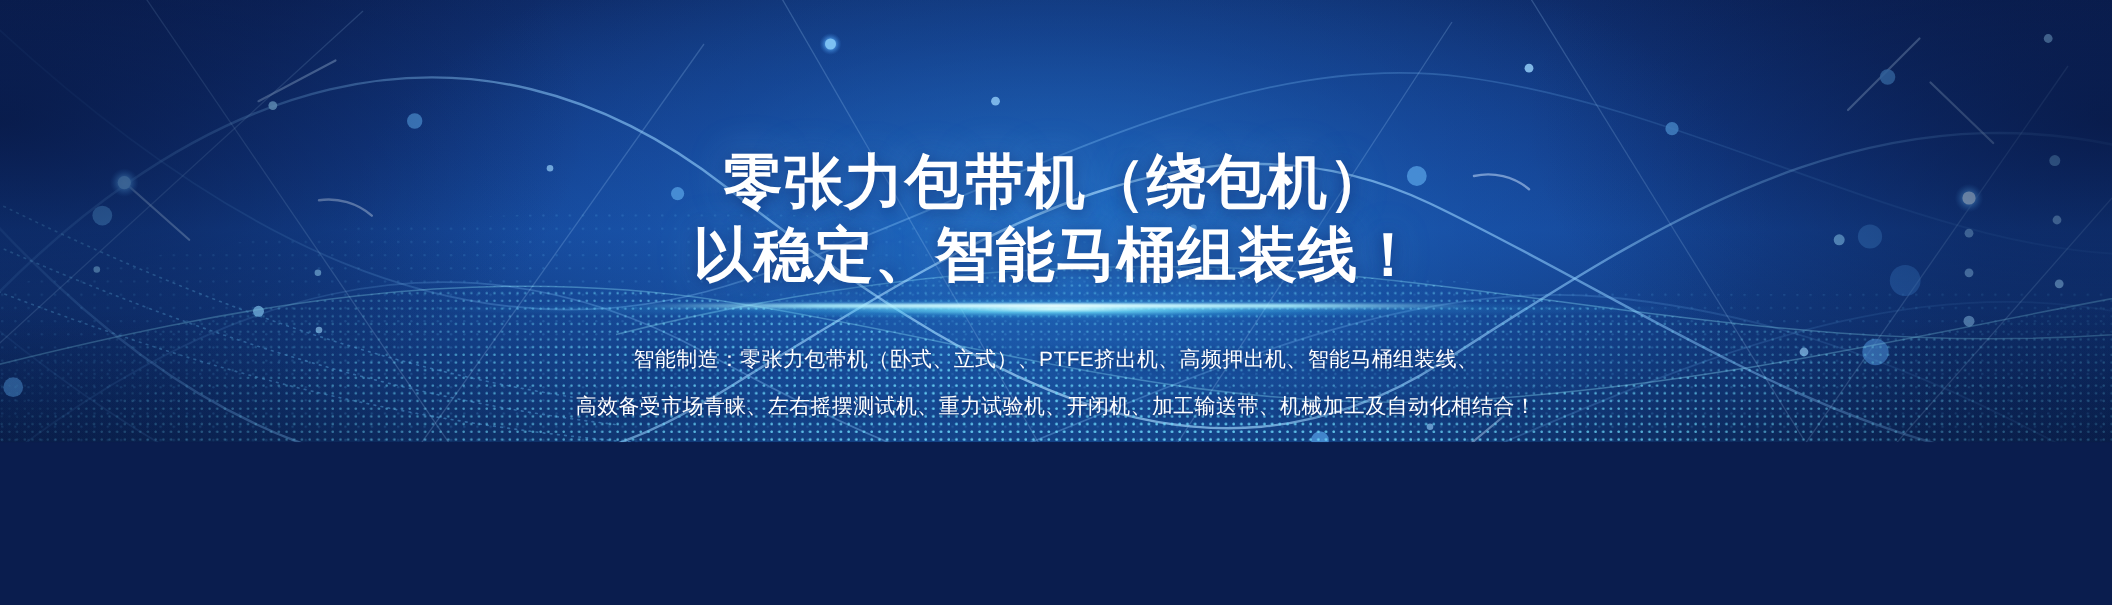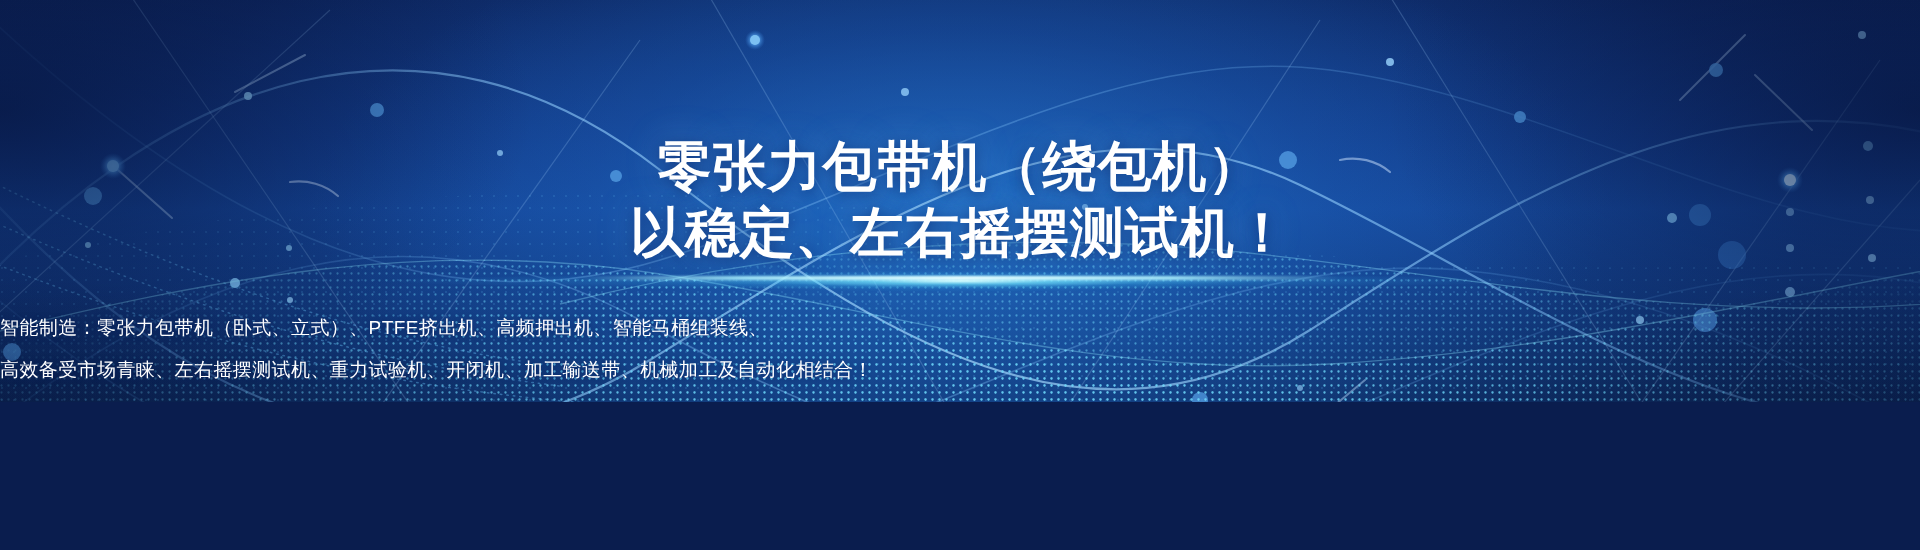--- a/index.html
+++ b/index.html
@@ -73,21 +73,21 @@
     text-shadow: 0 2px 14px rgba(10,40,110,0.75), 0 0 34px rgba(120,200,255,0.35);
     white-space: nowrap;
   }
   .headline .line { display: block; }
 
   
   .subtitle {
     left: 0;
     top: 288px;
     width: 1920px;
-    text-align: left;
+    text-align: center;
     color: #ffffff;
     font-size: 19px;
     line-height: 42px;
     letter-spacing: 0.4px;
     text-shadow: 0 1px 7px rgba(8,30,90,0.8);
     white-space: nowrap;
   }
   .subtitle .line { display: block; }
 
   .dot-mesh { bottom: -4px; left: 0; width: 1920px; height: 260px; pointer-events:none; }
@@ -279,21 +279,21 @@
     </svg>
   </div>
 
   <div class="vignette"></div>
 
   <div class="glow-bar"></div>
   <div class="glow-core"></div>
 
   <h1 class="headline">
     <span class="line">零张力包带机（绕包机）</span>
-    <span class="line">以稳定、左右摇摆测试机！</span>
+    <span class="line">以稳定、智能马桶组装线！</span>
   </h1>
 
   <p class="subtitle">
     <span class="line">智能制造：零张力包带机（卧式、立式）、PTFE挤出机、高频押出机、智能马桶组装线、</span>
     <span class="line">高效备受市场青睐、左右摇摆测试机、重力试验机、开闭机、加工输送带、机械加工及自动化相结合！</span>
   </p>
 
 </div>
 
 </body></html>

